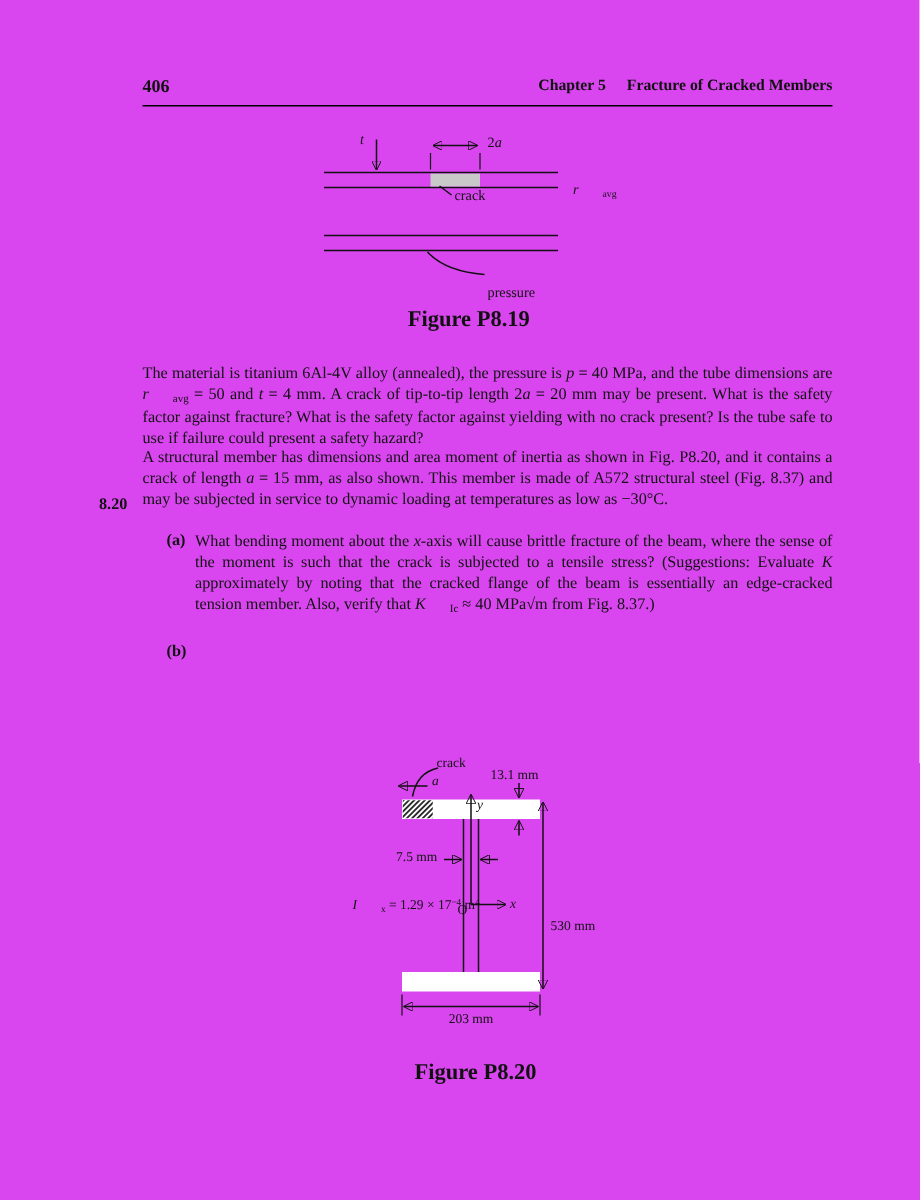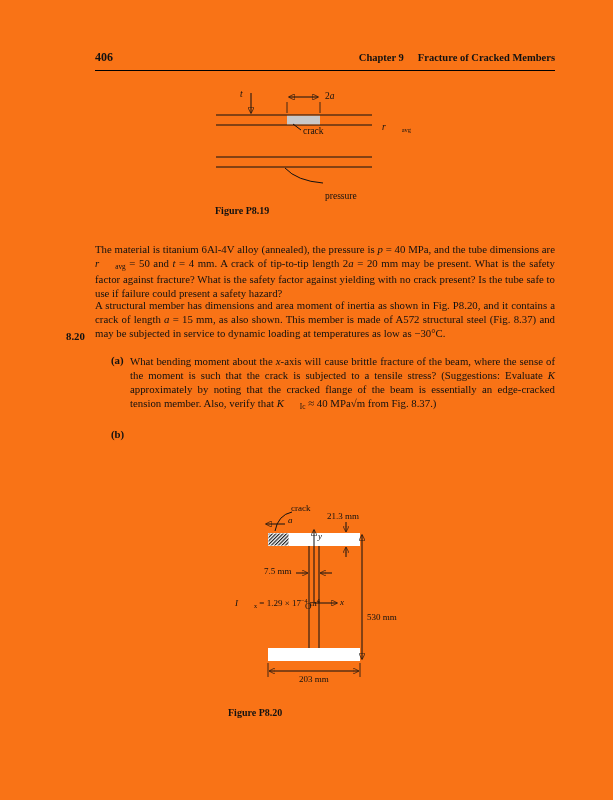--- a/index.html
+++ b/index.html
@@ -1,48 +1,48 @@
 <!DOCTYPE html>
 <html><head>
 <meta charset="utf-8">
 <style>
   * { margin:0; padding:0; box-sizing:border-box; }
   html,body { background:#fff; }
   body { width:613px; height:800px; position:relative; font-family:"Liberation Serif", serif; color:#111; }
-  .page { position:absolute; inset:0; background:#f97316; overflow:hidden;font-family:Liberation Serif, serif; }
+  .page { position:absolute; inset:0; background:#d946ef; overflow:hidden;font-family:Liberation Serif, serif; }
 
   .pagenum { position:absolute; left:95px; top:50px; font-size:12px; font-weight:bold; }
   .runhead { position:absolute; right:58px; top:52px; font-size:10.5px; font-weight:bold; white-space:nowrap; }
   .runhead .gap { display:inline-block; width:14px; }
   .rule { position:absolute; left:95px; top:70px; width:460px; height:1px; background:#000; }
 
   .fig { position:absolute; }
   .fig svg { position:absolute; left:0; top:0; }
   .lbl { position:absolute; font-size:9.5px; line-height:1.1; white-space:nowrap; }
   .lbl-sm { font-size:9px; }
-  .caption { position:absolute; font-weight:bold; font-size:10px; }
+  .caption { position:absolute; text-align:center; font-weight:bold; font-size:15px; }
 
   .para { position:absolute; font-size:10.8px; line-height:14px; text-align:justify; }
   .probnum { position:absolute; font-size:10.8px; font-weight:bold;margin-top:32px; }
   .itemlbl { position:absolute; font-size:10.8px; font-weight:bold; }
 
   .seg-i { font-style:italic; }
   .seg-sub { font-size:0.68em; position:relative; top:0.32em;padding-left:16px; }
   .seg-sup { font-size:0.68em; position:relative; top:-0.45em; }
 
   svg line, svg path { stroke:#111; stroke-width:1; fill:none; }
   svg .thin { stroke-width:0.8; }
 </style>
 </head>
 <body>
 
 <div class="page">
 
   <span class="pagenum">406</span>
-  <span class="runhead"><span>Chapter 9</span><span class="gap"></span><span>Fracture of Cracked Members</span></span>
+  <span class="runhead"><span>Chapter 5</span><span class="gap"></span><span>Fracture of Cracked Members</span></span>
   <div class="rule"></div>
 
   <div class="fig" style="left:215px; top:84px; width:195px; height:118px;">
     <svg width="195" height="118" viewBox="0 0 195 118">
       <defs>
         <marker id="a1" viewBox="0 0 10 10" refX="9" refY="5" markerWidth="6.5" markerHeight="6.5" orient="auto-start-reverse">
           <path d="M0,0 L10,5 L0,10 z" fill="#111" stroke="none"></path>
         </marker>
       </defs>
       <g>
@@ -123,21 +123,21 @@
       <line x1="134" y1="32" x2="134" y2="156" marker-start="url(#a2)" marker-end="url(#a2)"></line>
 
       <g>
         <line class="thin" x1="40" y1="160" x2="40" y2="174"></line>
         <line class="thin" x1="132" y1="160" x2="132" y2="174"></line>
         <line x1="41.5" y1="168" x2="130.5" y2="168" marker-start="url(#a2)" marker-end="url(#a2)"></line>
       </g>
     </svg>
     <span class="lbl lbl-sm" style="left:63px; top:1px;">crack</span>
     <span class="lbl lbl-sm" style="left:60px; top:13px;"><span class="seg-i">a</span></span>
-    <span class="lbl lbl-sm" style="left:99px; top:9px;">21.3 mm</span>
+    <span class="lbl lbl-sm" style="left:99px; top:9px;">13.1 mm</span>
     <span class="lbl lbl-sm" style="left:90px; top:29px;"><span class="seg-i">y</span></span>
     <span class="lbl lbl-sm" style="left:36px; top:64px;">7.5 mm</span>
     <span class="lbl lbl-sm" style="left:7px; top:96px;"><span class="seg-i">I</span><span class="seg-sub">x</span><span> = 1.29 × 17</span><span class="seg-sup">−4</span><span> m</span><span class="seg-sup">4</span></span>
     <span class="lbl lbl-sm" style="left:77px; top:99px;">O</span>
     <span class="lbl lbl-sm" style="left:112px; top:95px;"><span class="seg-i">x</span></span>
     <span class="lbl lbl-sm" style="left:139px; top:110px;">530 mm</span>
     <span class="lbl lbl-sm" style="left:40px; top:172px; width:92px; text-align:center;">203 mm</span>
   </div>
   <div class="caption" style="left:228px; top:707px; width:178px;">Figure P8.20</div>
 

